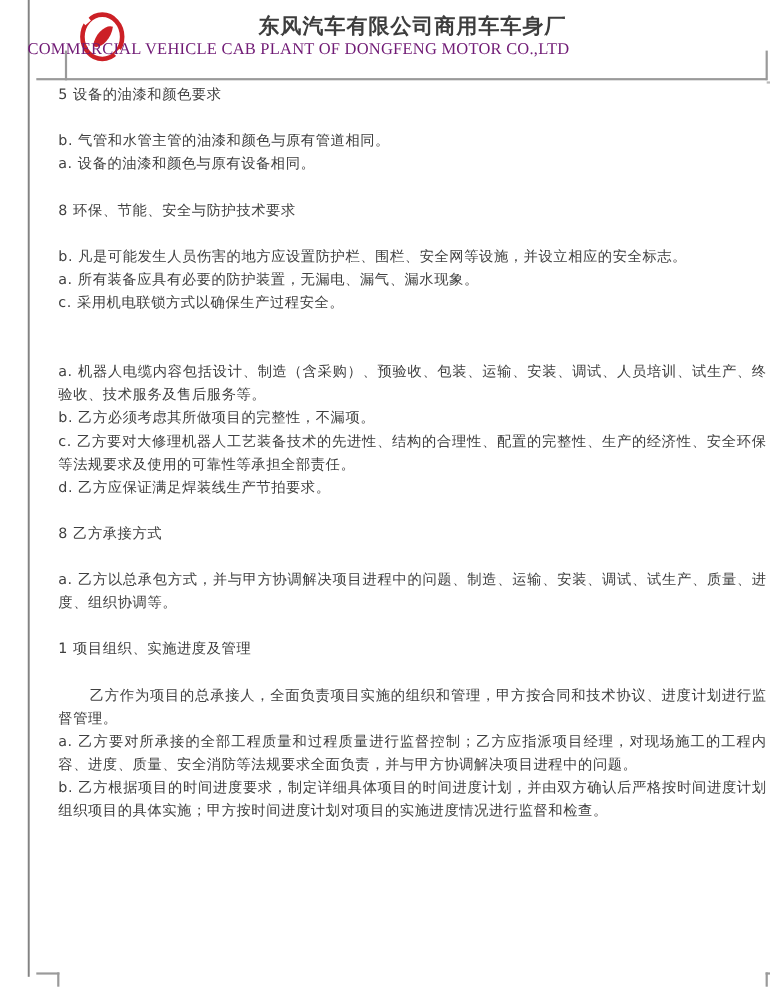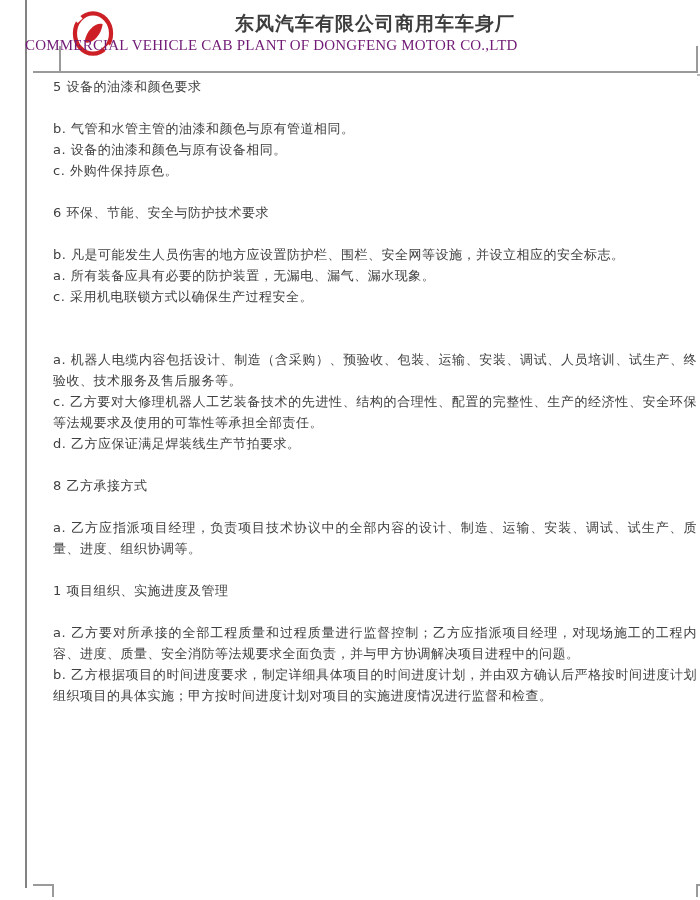--- a/index.html
+++ b/index.html
@@ -70,39 +70,40 @@
     <div class="gline rule-ext"></div>
     <div class="gline tick-left"></div>
     <div class="gline tick-right"></div>
   </div>
 
   <main class="doc">
       <p class="heading">5 设备的油漆和颜色要求</p>
       <p class="gap"></p>
       <p class="para">b. 气管和水管主管的油漆和颜色与原有管道相同。</p>
       <p class="para">a. 设备的油漆和颜色与原有设备相同。</p>
-      <p class="para">c. 外购件保持原色。</p>
       <p class="gap"></p>
-      <p class="heading">6 环保、节能、安全与防护技术要求</p>
+      <p class="heading">8 环保、节能、安全与防护技术要求</p>
       <p class="gap"></p>
       <p class="para">b. 凡是可能发生人员伤害的地方应设置防护栏、围栏、安全网等设施，并设立相应的安全标志。</p>
       <p class="para">a. 所有装备应具有必要的防护装置，无漏电、漏气、漏水现象。</p>
       <p class="para">c. 采用机电联锁方式以确保生产过程安全。</p>
       <p class="gap"></p>
       <p class="gap"></p>
       <p class="para">a. 机器人电缆内容包括设计、制造（含采购）、预验收、包装、运输、安装、调试、人员培训、试生产、终验收、技术服务及售后服务等。</p>
+      <p class="para">b. 乙方必须考虑其所做项目的完整性，不漏项。</p>
       <p class="para">c. 乙方要对大修理机器人工艺装备技术的先进性、结构的合理性、配置的完整性、生产的经济性、安全环保等法规要求及使用的可靠性等承担全部责任。</p>
       <p class="para">d. 乙方应保证满足焊装线生产节拍要求。</p>
       <p class="gap"></p>
       <p class="heading">8 乙方承接方式</p>
       <p class="gap"></p>
-      <p class="para">a. 乙方应指派项目经理，负责项目技术协议中的全部内容的设计、制造、运输、安装、调试、试生产、质量、进度、组织协调等。</p>
+      <p class="para">a. 乙方以总承包方式，并与甲方协调解决项目进程中的问题、制造、运输、安装、调试、试生产、质量、进度、组织协调等。</p>
       <p class="gap"></p>
       <p class="heading">1 项目组织、实施进度及管理</p>
       <p class="gap"></p>
+      <p class="para indent">乙方作为项目的总承接人，全面负责项目实施的组织和管理，甲方按合同和技术协议、进度计划进行监督管理。</p>
       <p class="para">a. 乙方要对所承接的全部工程质量和过程质量进行监督控制；乙方应指派项目经理，对现场施工的工程内容、进度、质量、安全消防等法规要求全面负责，并与甲方协调解决项目进程中的问题。</p>
       <p class="para">b. 乙方根据项目的时间进度要求，制定详细具体项目的时间进度计划，并由双方确认后严格按时间进度计划组织项目的具体实施；甲方按时间进度计划对项目的实施进度情况进行监督和检查。</p>
     </main>
 
   <div class="gline bm-l-h"></div>
   <div class="gline bm-l-v"></div>
   <div class="gline bm-r-h"></div>
   <div class="gline bm-r-v"></div>
 
 </div>

